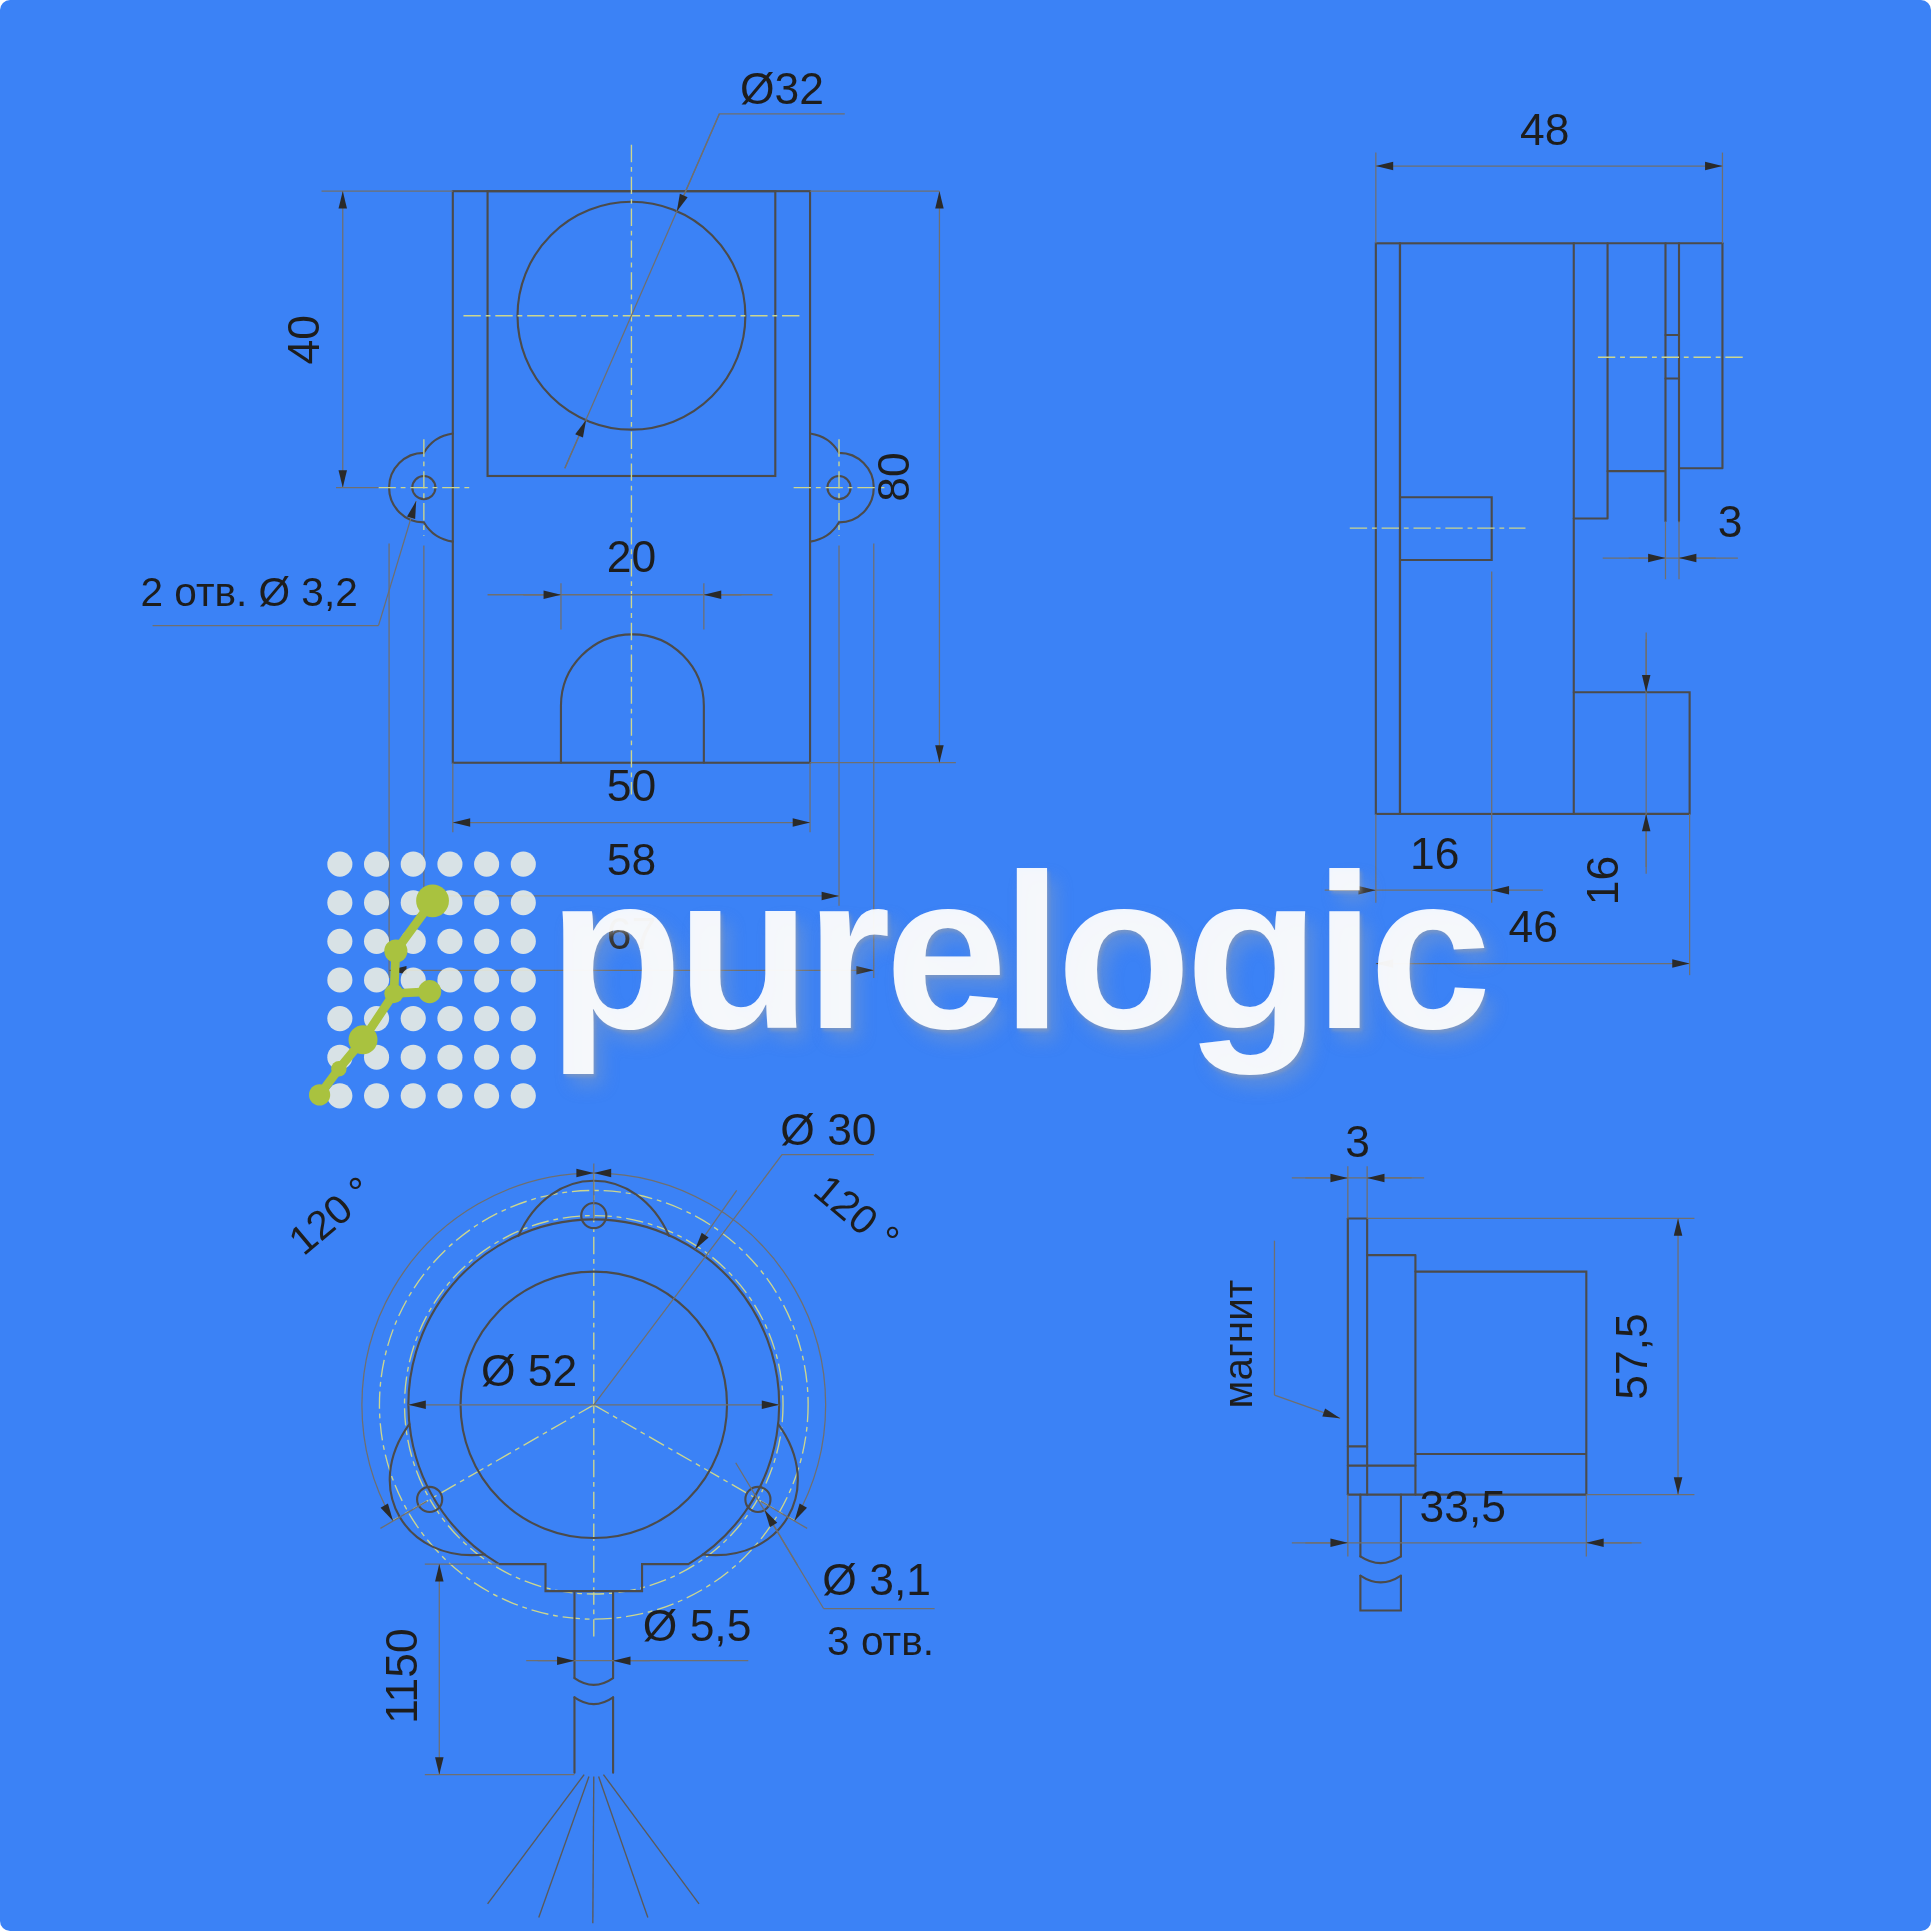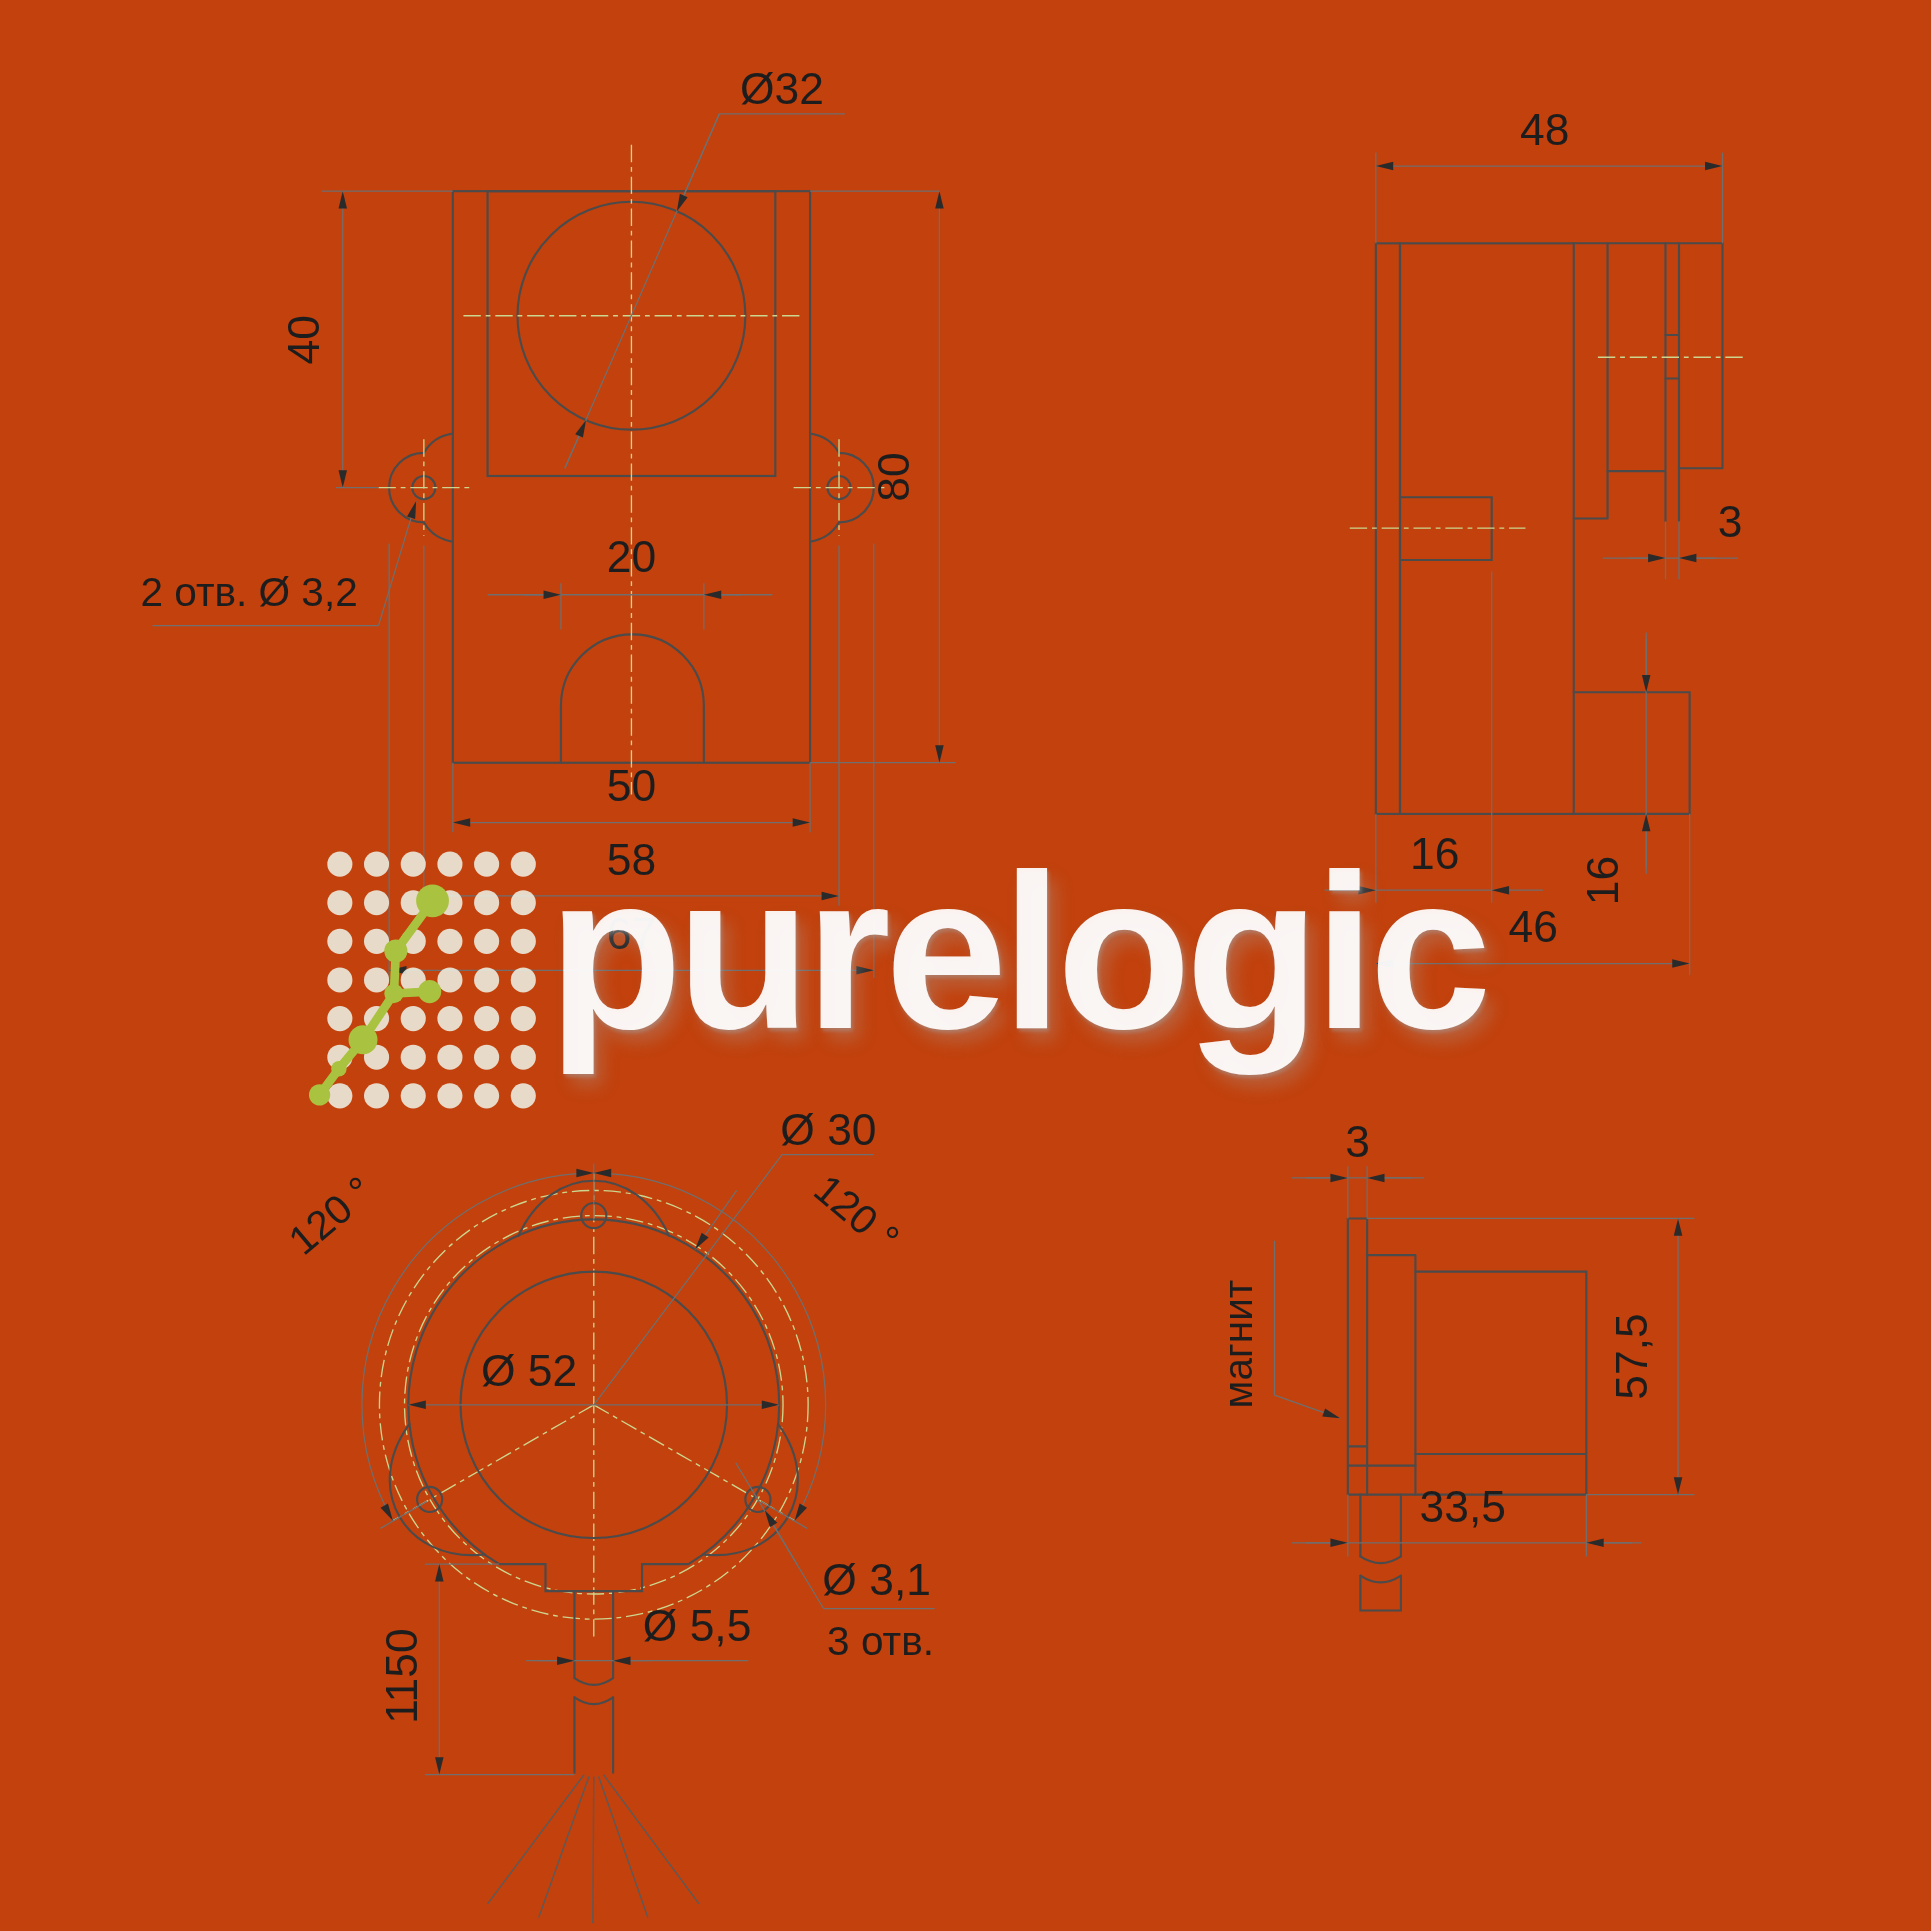--- a/index.html
+++ b/index.html
@@ -1,17 +1,17 @@
 <!DOCTYPE html>
 <html><head>
 <meta charset="utf-8">
 <style>
   html,body{margin:0;padding:0;background:#fff;}
-  .stage{position:relative;width:1931px;height:1931px;background:#c2410c;overflow:hidden;
-         font-family:"Liberation Sans","DejaVu Sans",sans-serif;}
+  .stage{position:relative;width:1931px;height:1931px;background:#3b82f6;overflow:hidden;
+         font-family:"Liberation Sans","DejaVu Sans",sans-serif;border-radius:10px;}
   .stage svg.drawing{position:absolute;left:0;top:0;}
   
   .ol{stroke:#4b4b4b;stroke-width:2.2;fill:none;stroke-linecap:round;}
   .dl{stroke:#6f6f6f;stroke-width:1.3;fill:none;}
   .cl{stroke:#ccd68f;stroke-width:1.4;fill:none;stroke-dasharray:18 5 5 5;}
   .wire{stroke:#5a5a5a;stroke-width:1.4;fill:none;}
   text.dim{font-size:46px;fill:#1d1d1d;}
   text.dim2{font-size:42px;fill:#1d1d1d;}
   text.lbl{font-size:42px;fill:#1d1d1d;}
   text{text-anchor:middle;}

